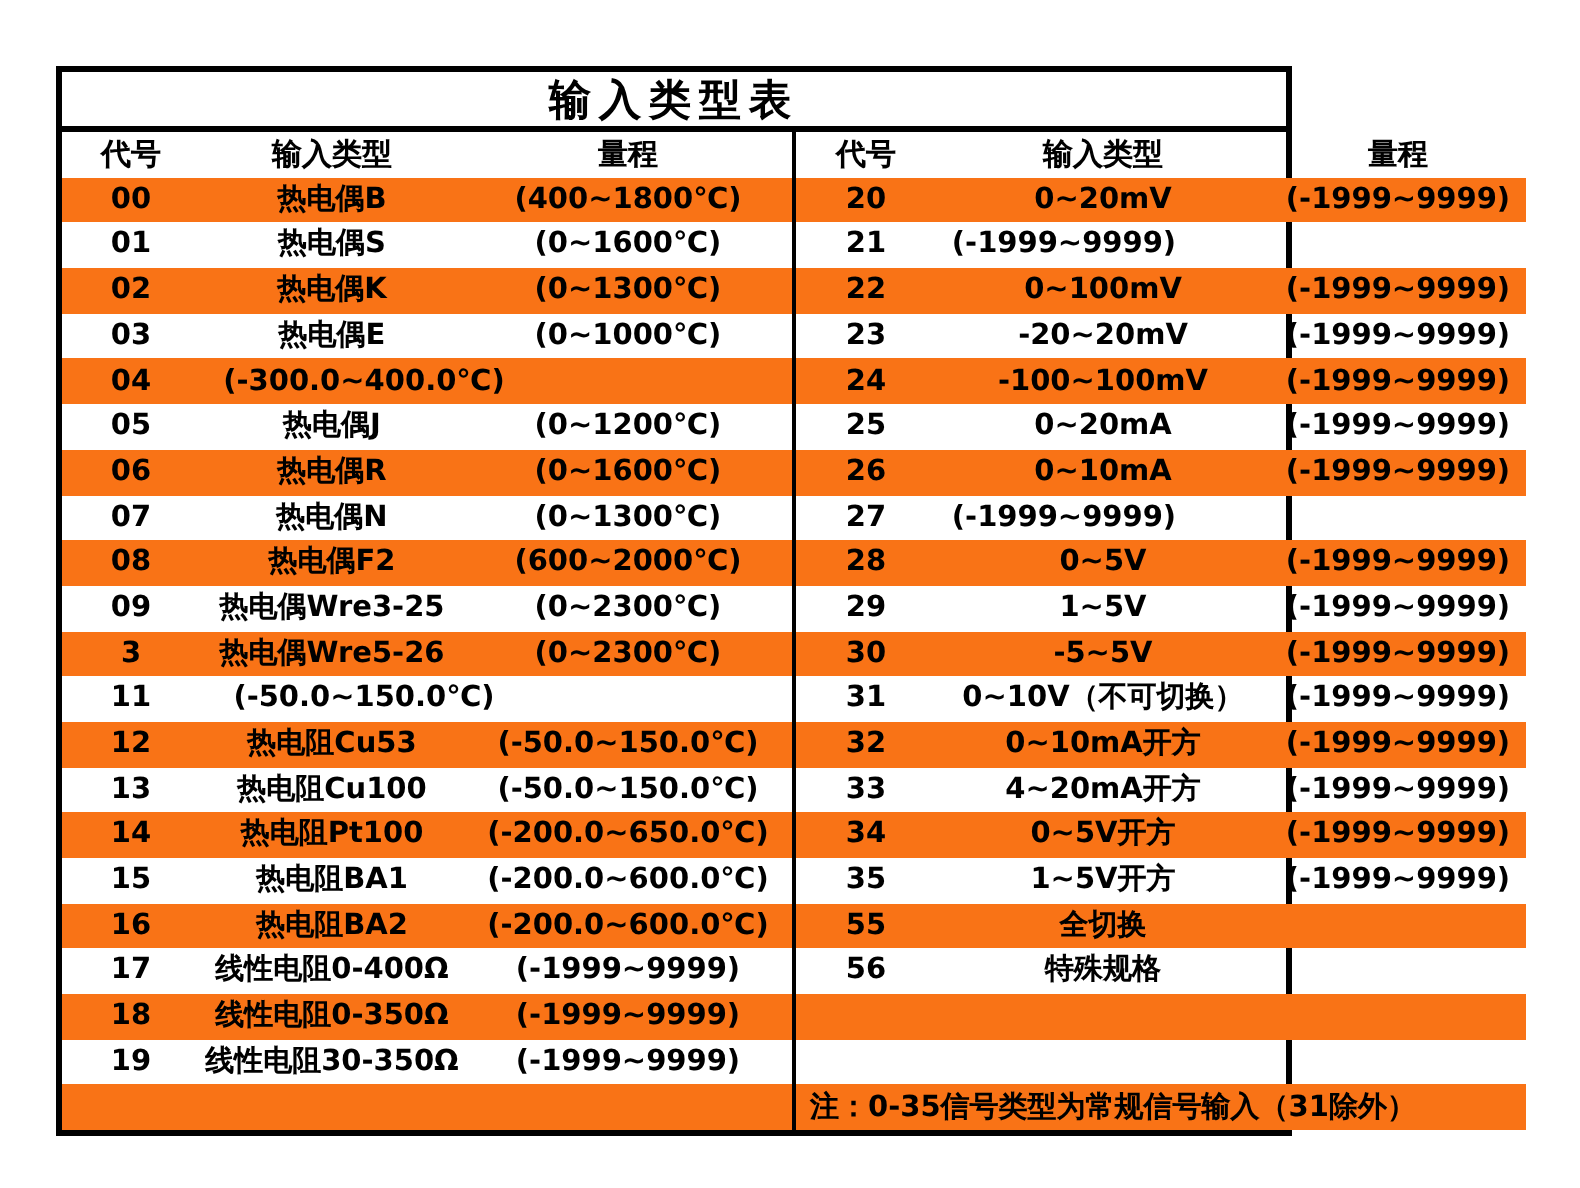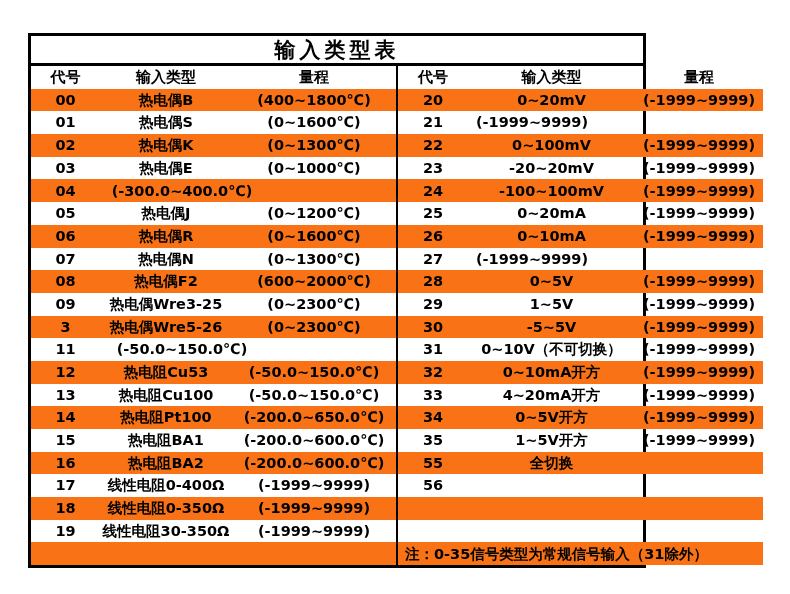--- a/index.html
+++ b/index.html
@@ -240,20 +240,21 @@
             <div class="cell type">1~5V开方</div>
             <div class="cell range">(-1999~9999)</div>
           </div>
           <div class="row shaded">
             <div class="cell code">55</div>
             <div class="cell type">全切换</div>
             <div class="cell range"></div>
           </div>
           <div class="row">
             <div class="cell code">56</div>
+            <div class="cell type">特殊规格</div>
             <div class="cell range"></div>
           </div>
           <div class="row shaded">
             <div class="cell code"></div>
             <div class="cell type"></div>
             <div class="cell range"></div>
           </div>
           <div class="row">
             <div class="cell code"></div>
             <div class="cell type"></div>

